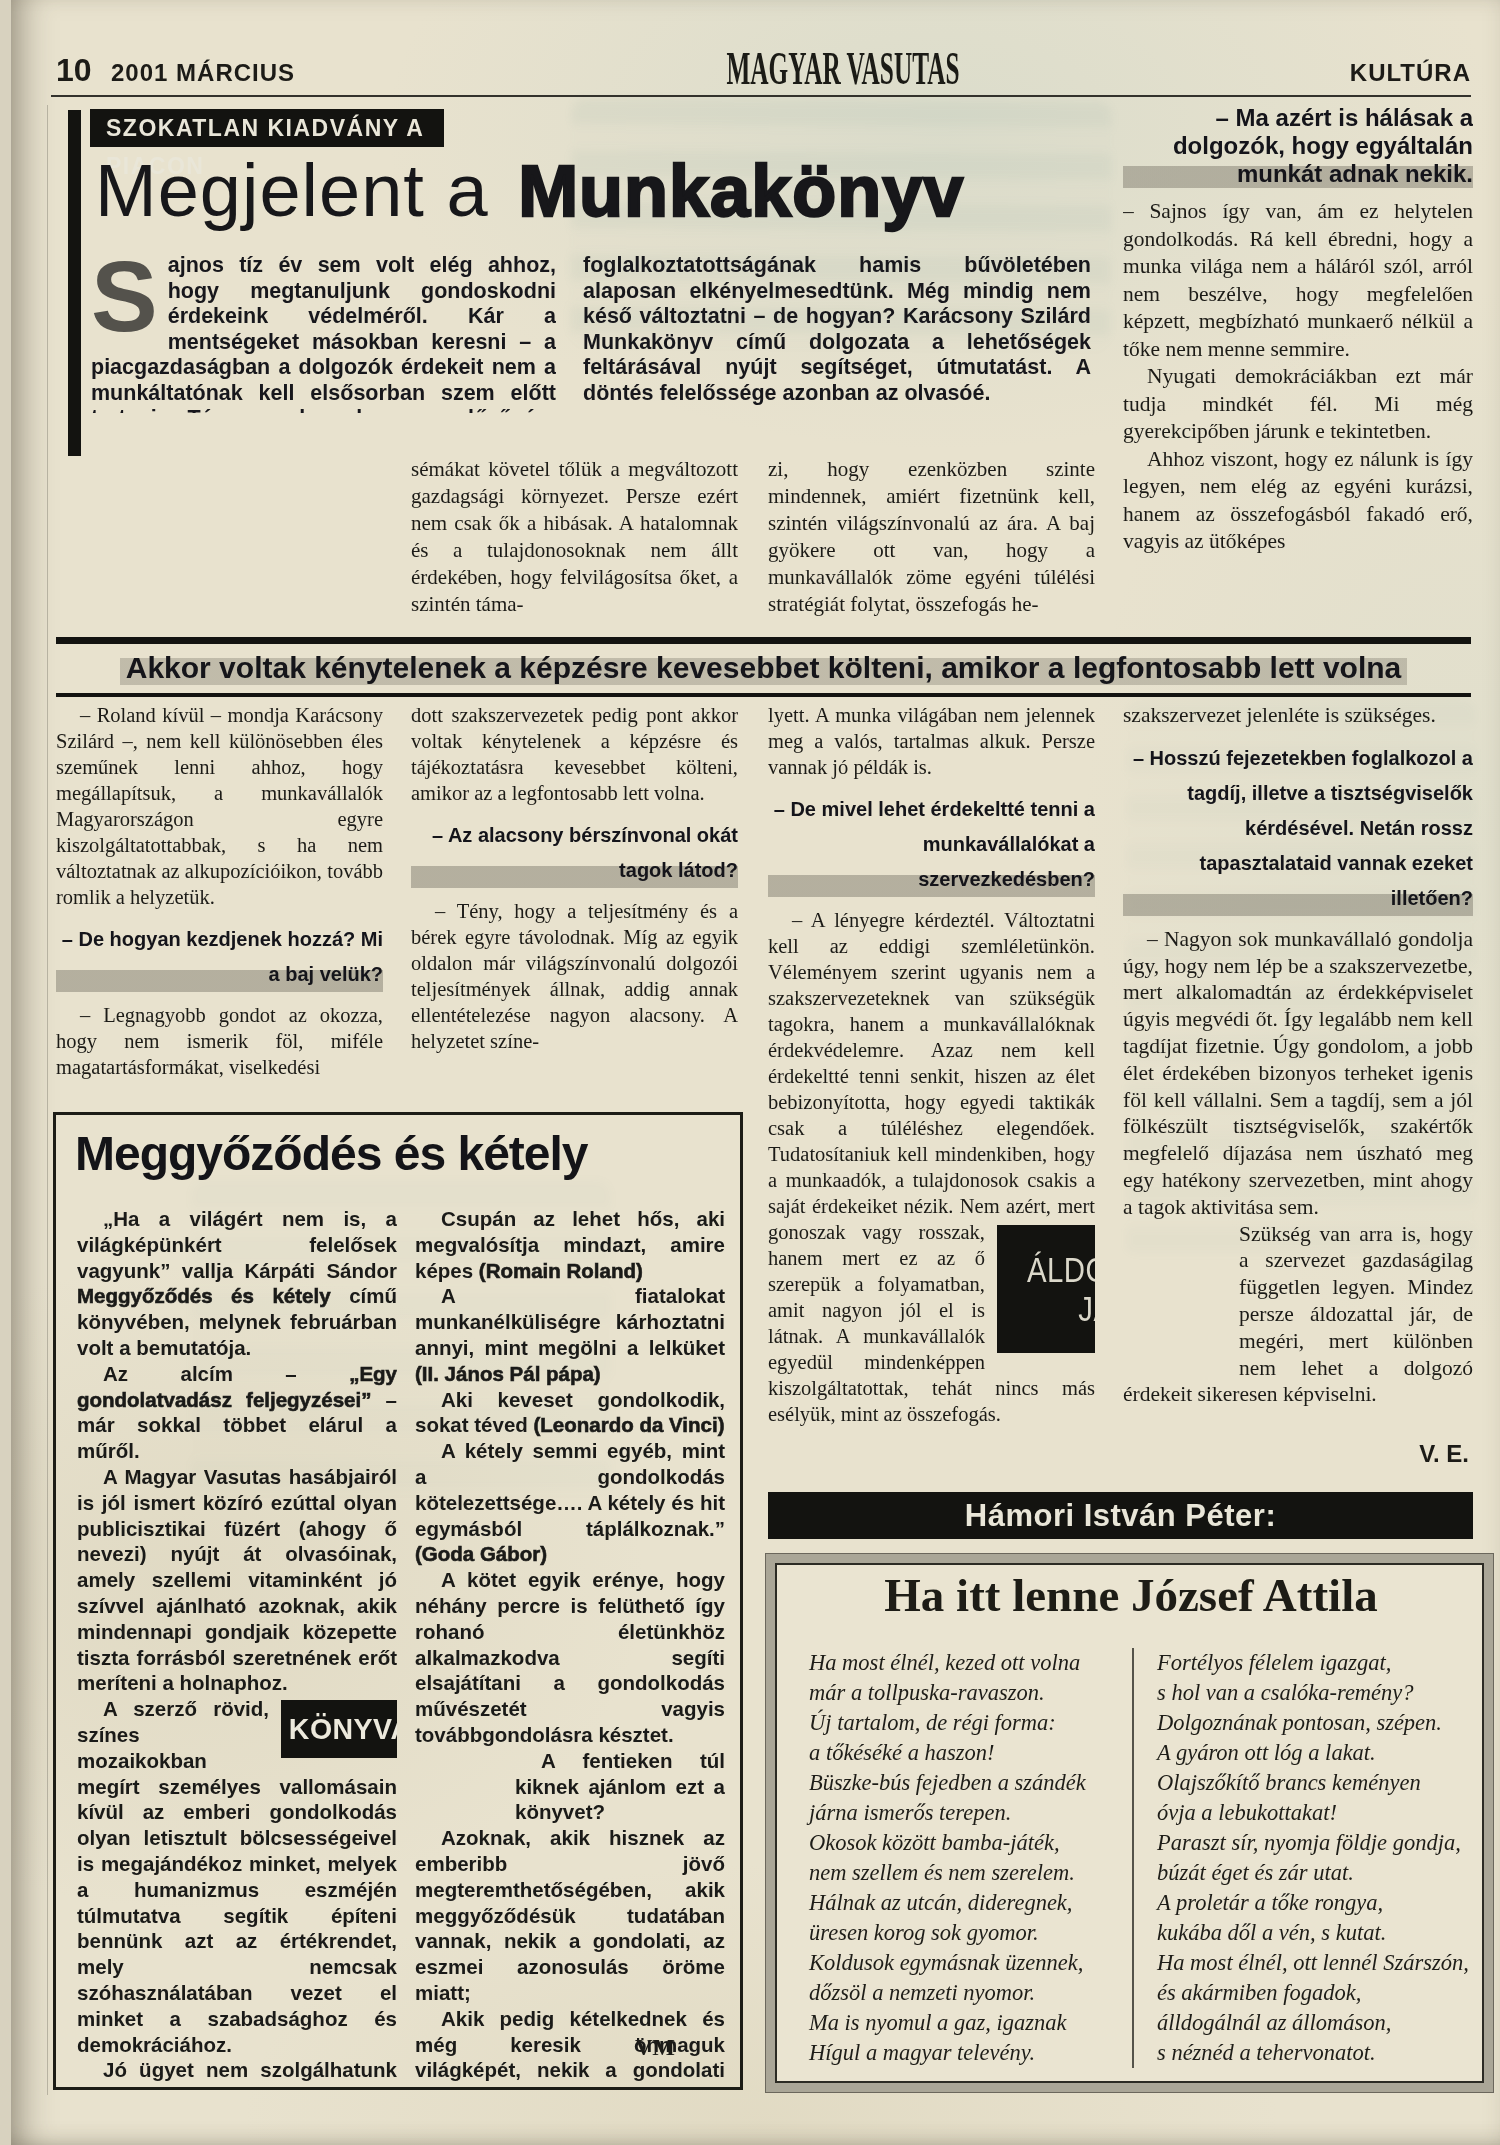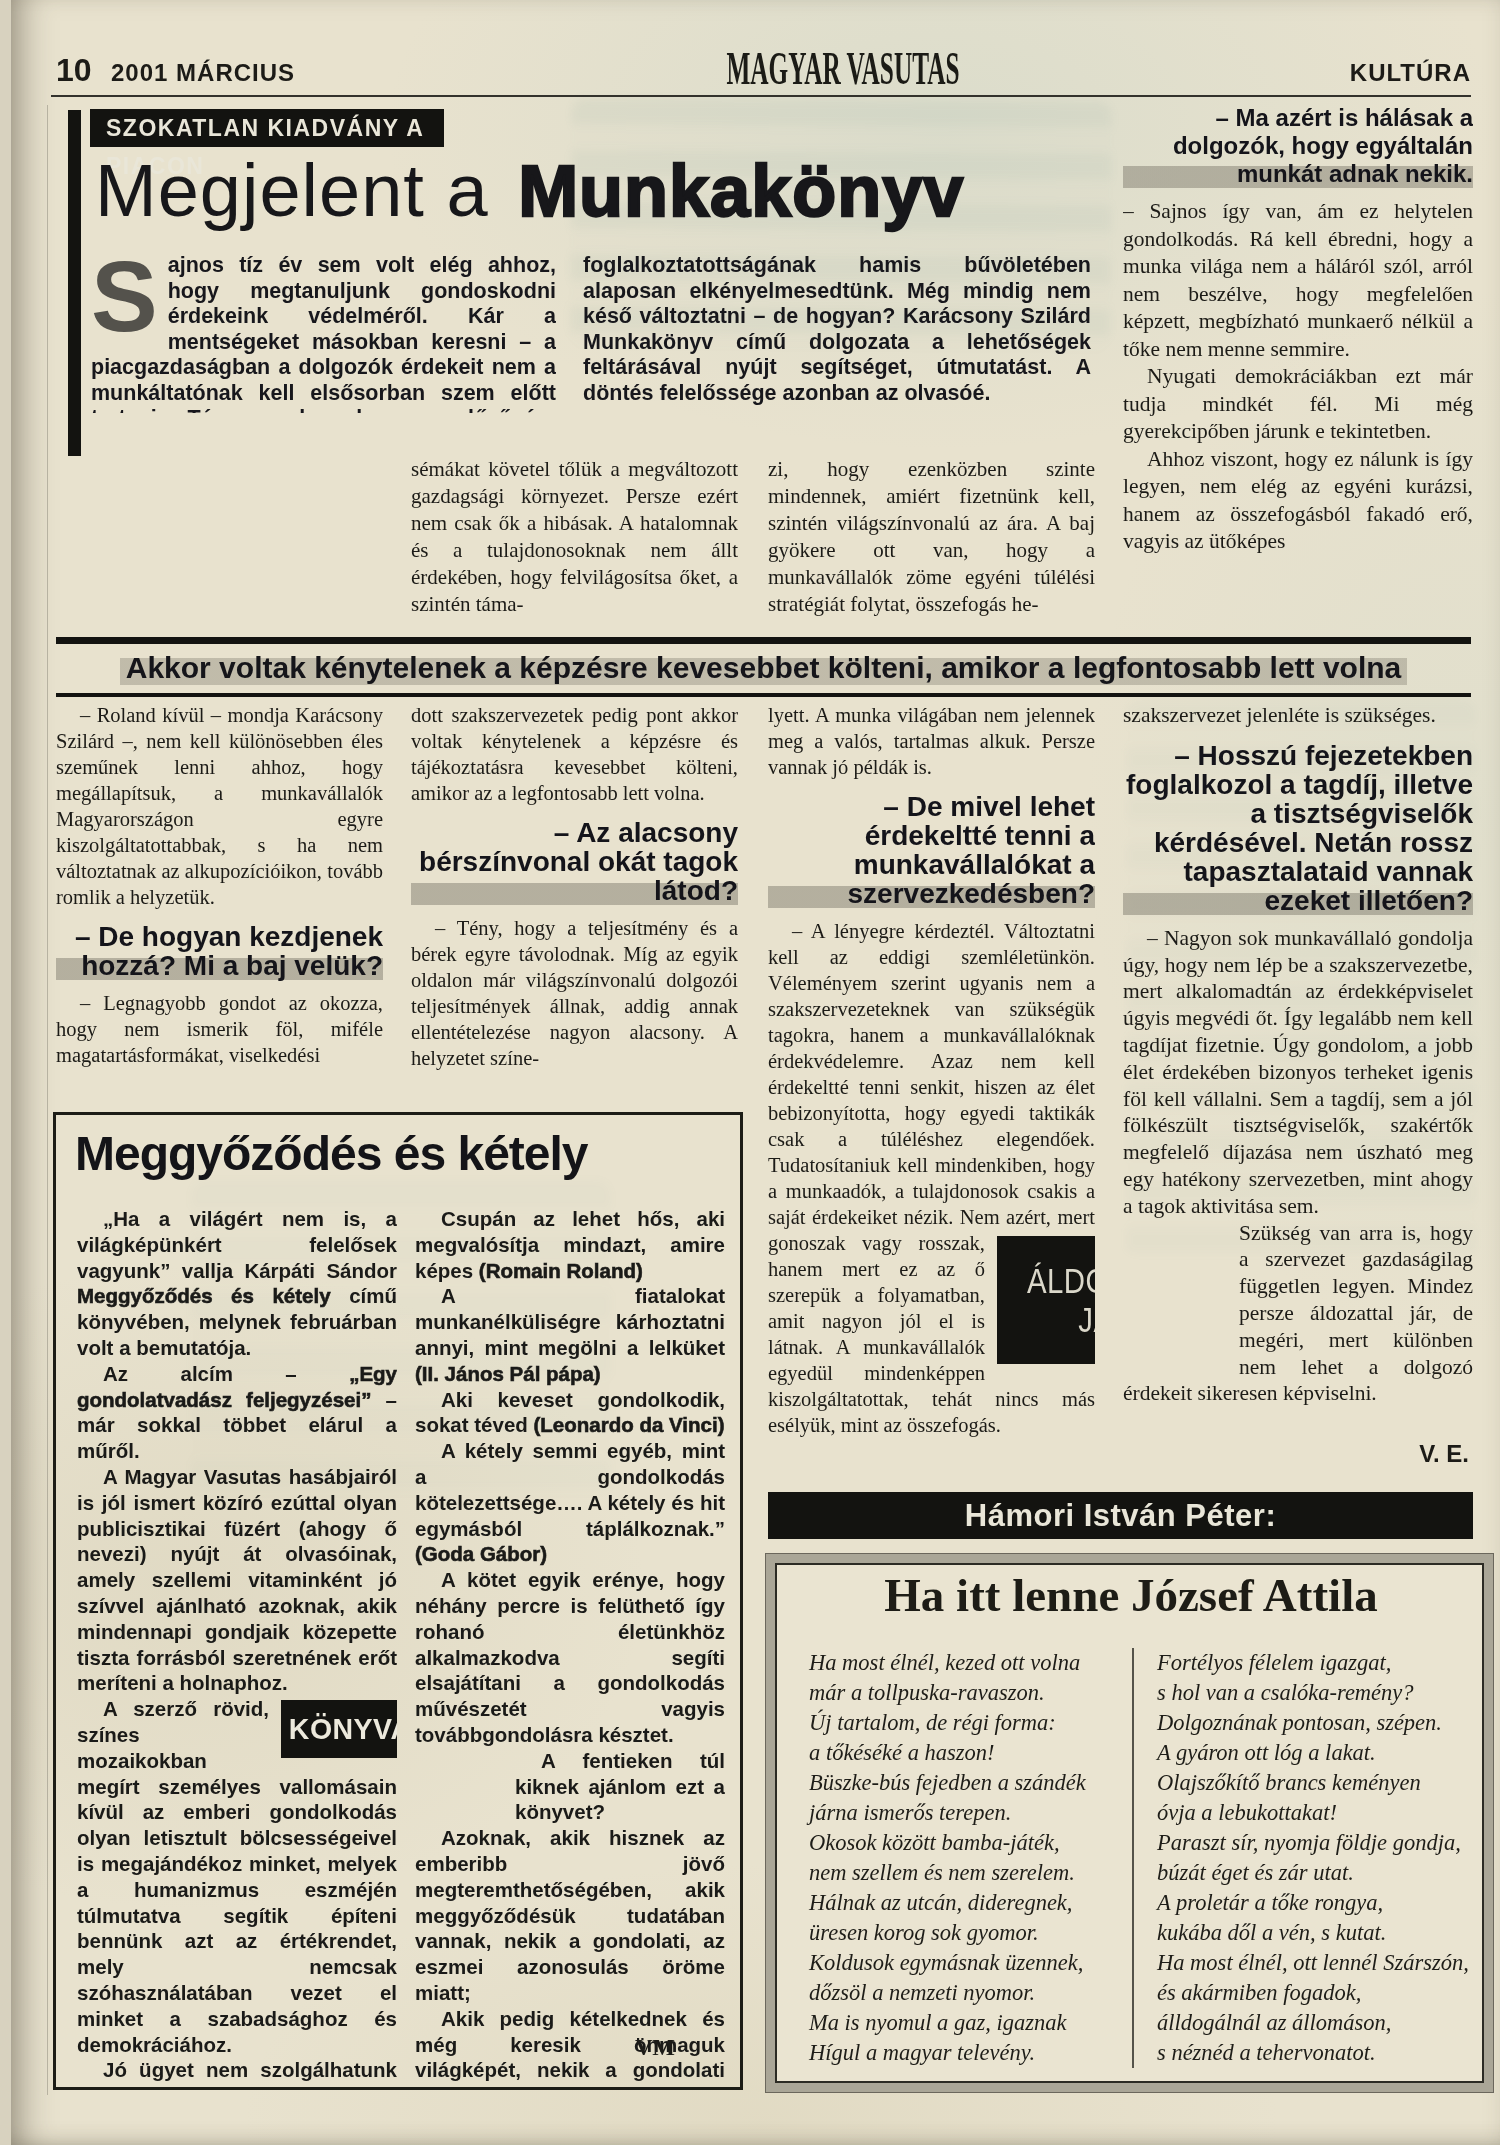--- a/index.html
+++ b/index.html
@@ -17,21 +17,21 @@
   .abs{position:absolute;}
   .ghost{position:absolute;filter:blur(4px);pointer-events:none;border-radius:14px;}
   .sans{font-family:"Liberation Sans", sans-serif;}
   .just{text-align:justify;}
   p{margin:0;}
   .ind{text-indent:24px;}
   .serifbody{font-size:21px;line-height:27px;}
   .ivbody{font-size:21px;line-height:26.5px;}
   .subhead{
     font-family:"Liberation Sans", sans-serif;font-weight:bold;text-align:right;
-    font-size:28px;line-height:29px;color:#14141a;margin:12px 0 10px 0;position:relative;
+    font-size:20px;line-height:35px;color:#14141a;margin:12px 0 10px 0;position:relative;
     background-image:linear-gradient(to top, rgba(138,134,120,.55) 0 22px, transparent 22px);
   }
   .hl-banner{
     background-image:linear-gradient(to top, transparent 0 7px, rgba(138,134,120,.42) 7px 34px, transparent 34px);
     padding:8px 6px;
   }
   .blackbox{background:#131310;color:#e9e6d8;}
   .kicker{letter-spacing:1.5px;font-weight:bold;}
   .dropcap{
     float:left;font-family:"Liberation Sans", sans-serif;font-weight:bold;

